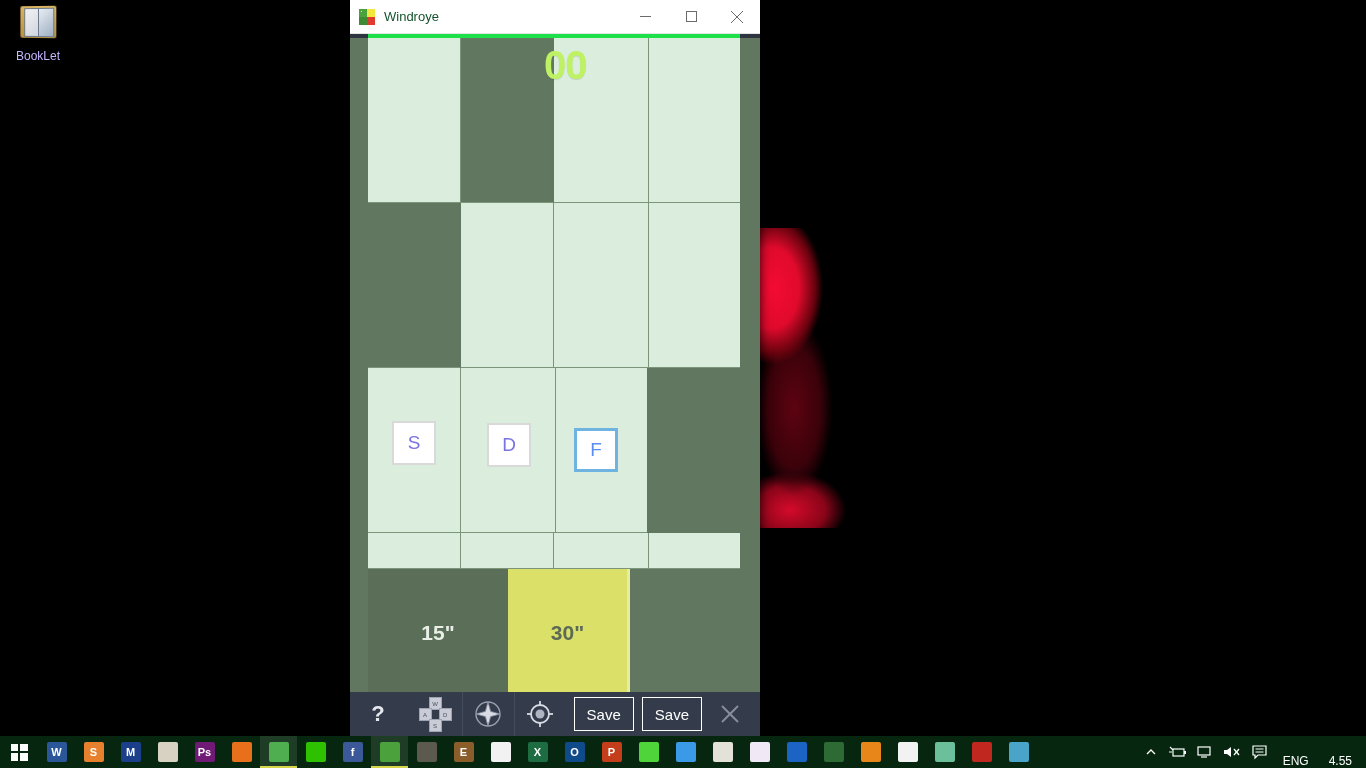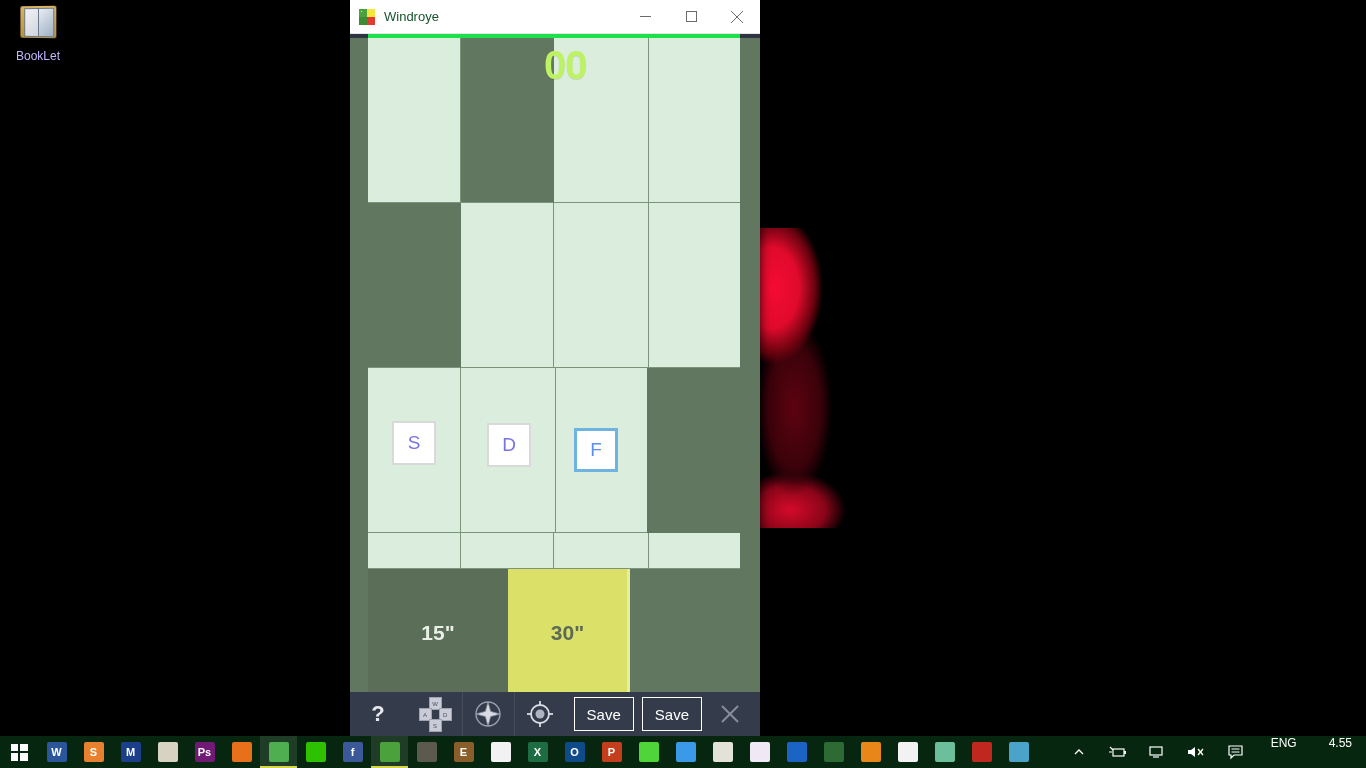--- a/index.html
+++ b/index.html
@@ -334,22 +334,22 @@
     content:""; position:absolute; left:0; right:0; bottom:0; height:2px;
     background:#d6d64a;
   }
   .tbapp .sq {
     width:20px; height:20px; border-radius:2px;
     display:flex; align-items:center; justify-content:center;
     font-size:11px; font-weight:bold; color:#fff;
     font-family:"Liberation Sans", sans-serif;
   }
   .tray {
-    margin-left:auto; display:flex; align-items:flex-start;
-    color:#ffffff; font-size:12px; height:32px;gap:12px;
+    margin-left:auto; display:flex; align-items:flex-end;
+    color:#ffffff; font-size:12px; height:32px;
   }
   .tray .ti {
     width:27px; height:32px; display:flex; align-items:center; justify-content:center;
   }
   .tray .lang { padding:0 10px; }
   .tray .clock { padding:0 14px 0 10px; }
 </style>
 </head>
 <body>
 

